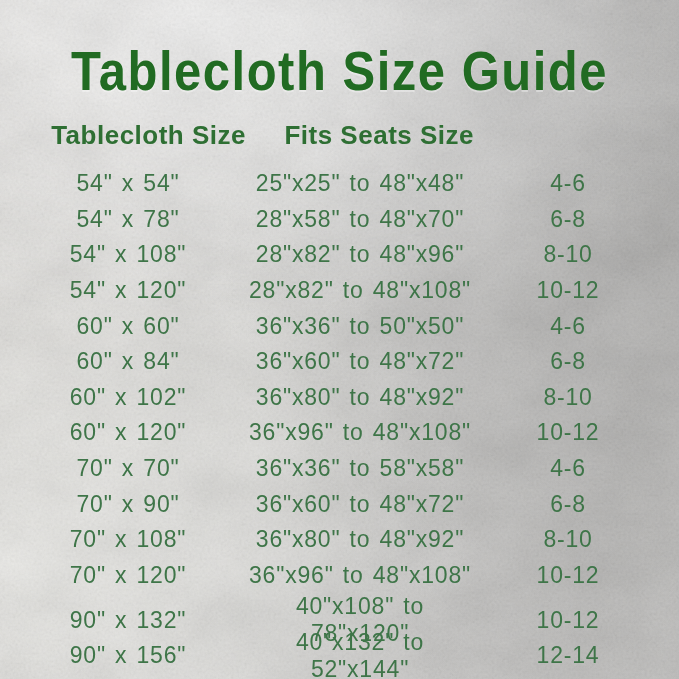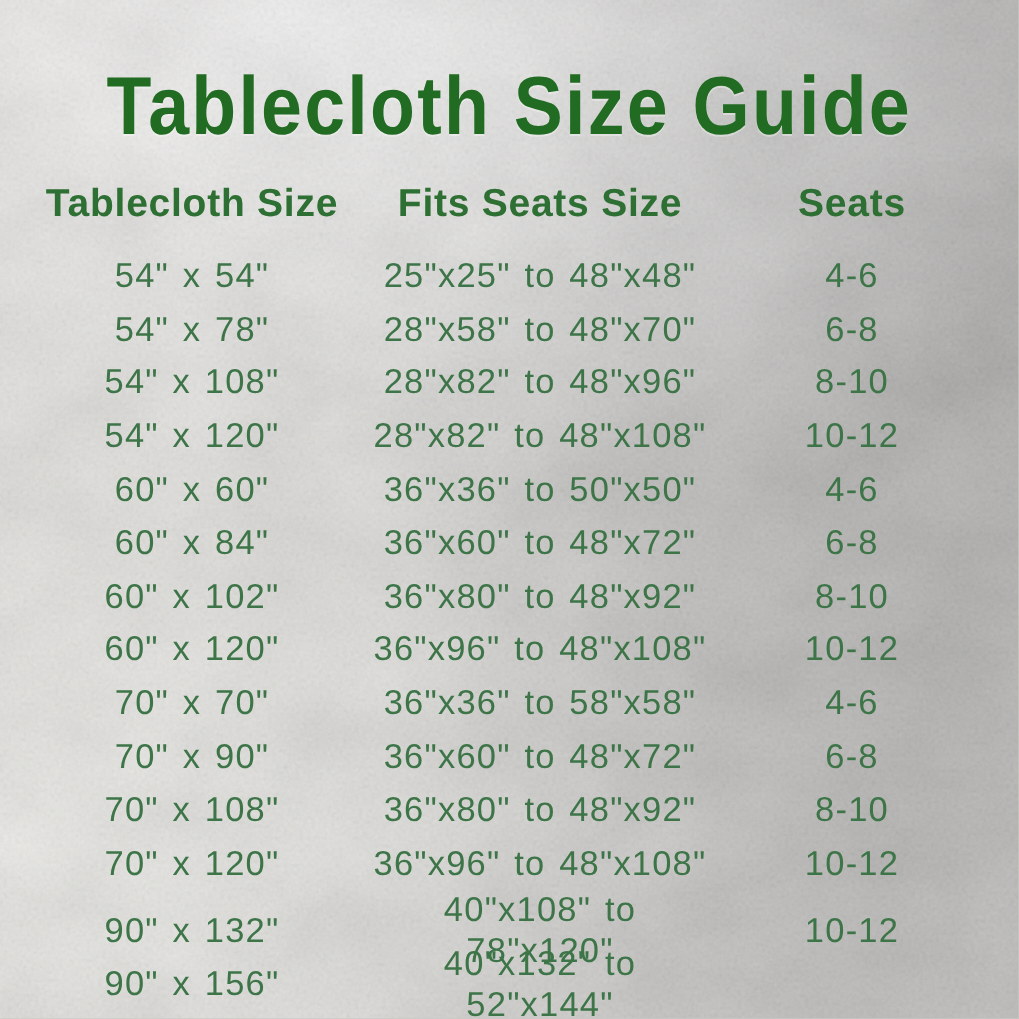--- a/index.html
+++ b/index.html
@@ -54,21 +54,21 @@
     position: absolute;
     top: 104px;
     left: 10px;
     width: 652px;
   }
   .hrow, .trow {
     display: grid;
     grid-template-columns: 236px 228px 188px;
   }
   .hrow .hcell {
-    text-align: center;
+    text-align: right;
     font-size: 26px;
     font-weight: bold;
     letter-spacing: 0.5px;
     line-height: 30px;
     color: #2e6f33;
   }
   .tbody {
     margin-top: 16px;
   }
   .trow {
@@ -105,21 +105,20 @@
 
 <div class="content">
 
   <h1 class="title">Tablecloth Size Guide</h1>
 
   <div class="size-table">
 
     <div class="hrow">
       <span class="hcell">Tablecloth Size</span>
       <span class="hcell">Fits Seats Size</span>
-      <span class="hcell">Seats</span>
     </div>
 
     <div class="tbody" id="rows">
   <div class="trow">
     <span class="cell c1">54" x 54"</span>
     <span class="cell c2">25"x25" to 48"x48"</span>
     <span class="cell c3">4-6</span>
   </div>
 
   <div class="trow">
@@ -190,17 +189,18 @@
 
   <div class="trow">
     <span class="cell c1">90" x 132"</span>
     <span class="cell c2">40"x108" to 78"x120"</span>
     <span class="cell c3">10-12</span>
   </div>
 
   <div class="trow">
     <span class="cell c1">90" x 156"</span>
     <span class="cell c2">40"x132" to 52"x144"</span>
+    <span class="cell c3">12-14</span>
   </div>
 </div>
 
   </div>
 </div>
 
 </body></html>

